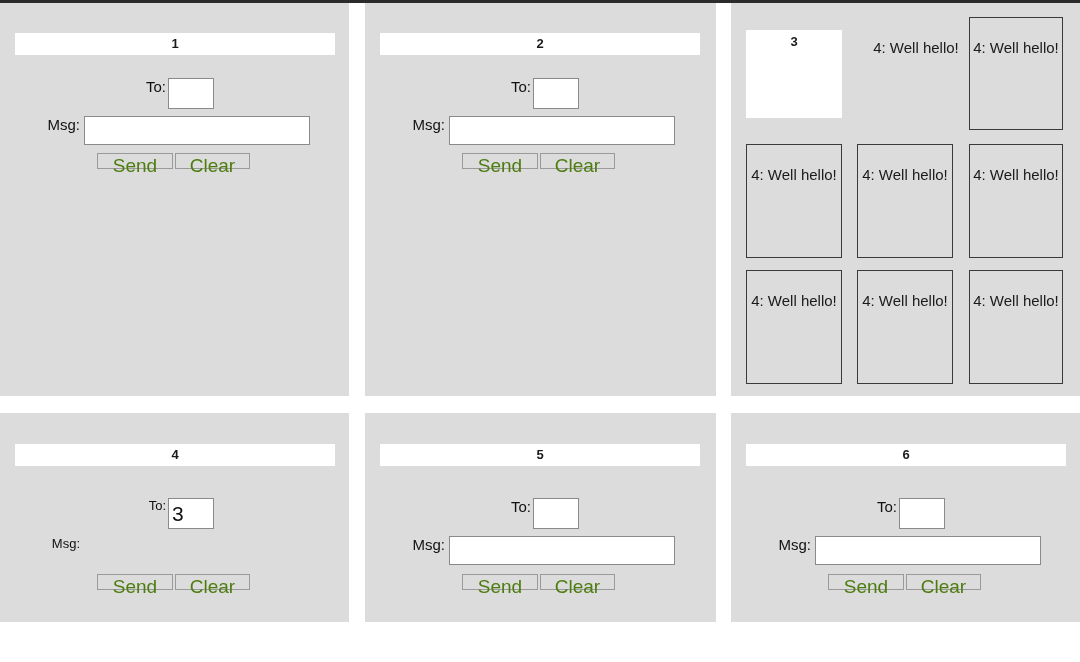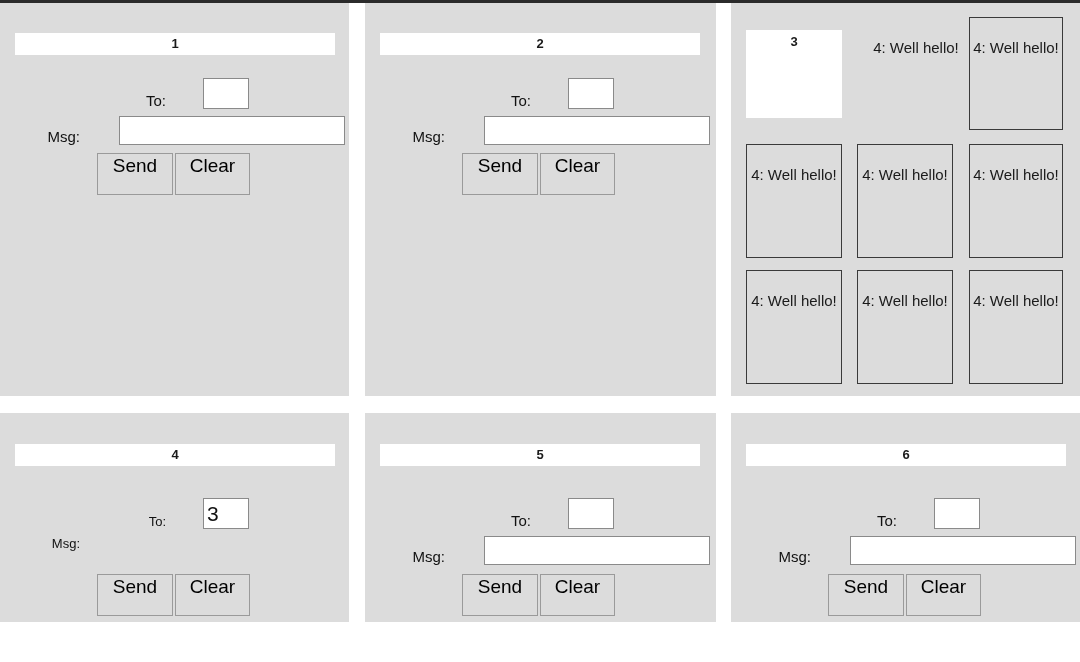--- a/index.html
+++ b/index.html
@@ -40,22 +40,21 @@
     line-height: 22px;
     text-align: center;
     font-size: 13px;
     font-weight: bold;
     color: #1a1a1a;
   }
 
   .field-row {
     position: absolute;
     display: flex;
-    align-items: flex-end;
-    gap: 35px;
+    align-items: flex-start;
   }
 
   .field-label {
     text-align: right;
     color: #111111;
     white-space: nowrap;
   }
 
   .text-input {
     background: #ffffff;
@@ -69,25 +68,25 @@
   }
 
   .btn-row {
     position: absolute;
     display: flex;
   }
 
   .btn {
     background: #dcdcdc;
     border: 1px solid #9a9a9a;
-    height: 42px;
+    height: 16px;
     line-height: 24px;
     text-align: center;
     font-size: 19px;
-    color: #000000;
+    color: #4d7c0f;
     padding: 0 6px;
     cursor: pointer;
   }
 
   
   .msg-white {
     position: absolute;
     background: #ffffff;
     font-size: 13px;
     font-weight: bold;

